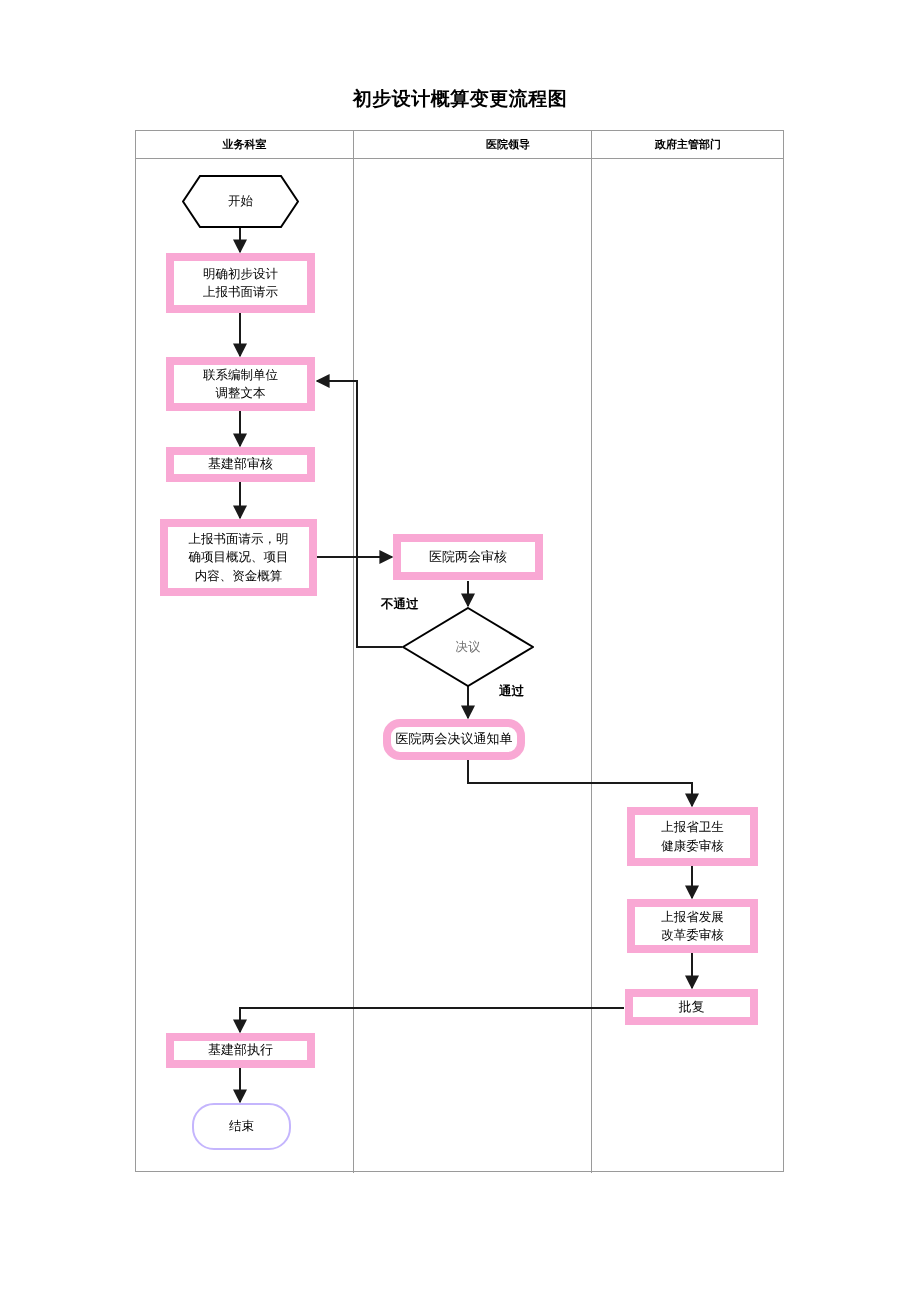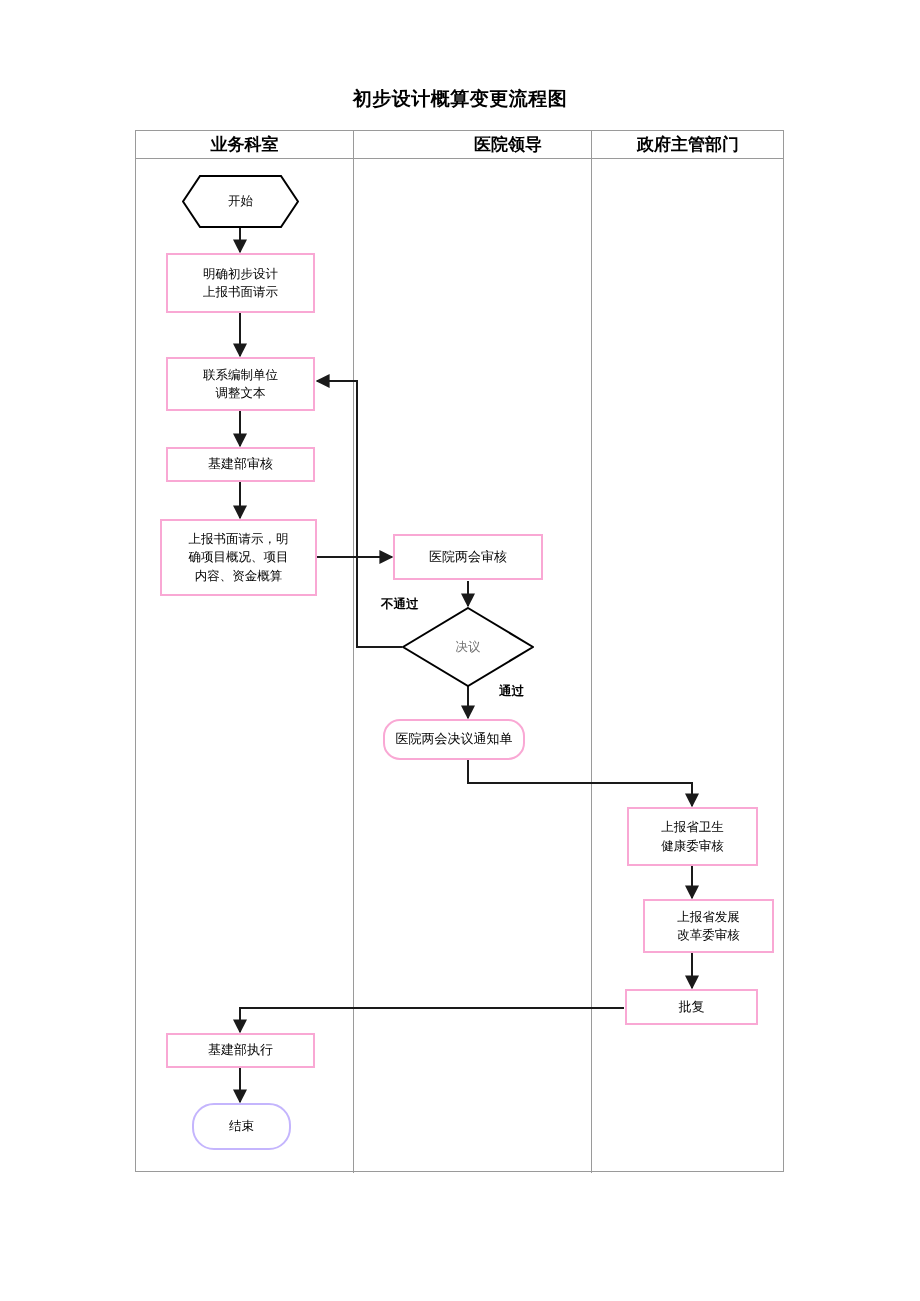--- a/index.html
+++ b/index.html
@@ -31,37 +31,37 @@
     box-sizing:border-box;
     background:#fff;
   }
   .lane-header{
     position:absolute;left:0;top:0;width:100%;height:28px;
     border-bottom:1px solid #9a9a9a;
     box-sizing:border-box;
   }
   .lane-head-cell{
     position:absolute;top:0;height:27px;line-height:27px;
-    text-align:center;font-size:17px;font-weight:700;color:#000;
+    text-align:center;font-size:11px;font-weight:700;color:#000;
   }
   .lane-divider{
     position:absolute;top:0;width:1px;height:1042px;background:#9a9a9a;
   }
 
   
   .shape{
     position:absolute;
     box-sizing:border-box;
     display:flex;align-items:center;justify-content:center;
     text-align:center;
     color:#000;
     background:#fff;
   }
   .proc{
-    border:2px solid #f9a8d4;
+    border:8px solid #f9a8d4;
     font-size:12.5px;
     line-height:1.45;
     padding:2px 4px;
   }
   .proc.one-line{font-size:13px;}
   .term{
     border:2px solid #c4b5fd;
     border-radius:22px;
     font-size:12.5px;
   }
@@ -182,20 +182,20 @@
   <div class="edge-label" style="left:381px;top:596px;">不通过</div>
   <div class="edge-label" style="left:499px;top:683px;">通过</div>
 
   <div class="shape proc one-line" style="left:383px;top:719px;width:142px;height:41px;border-radius:17px;">医院两会决议通知单</div>
 
   <div class="shape proc" style="left:627px;top:807px;width:131px;height:59px;flex-direction:column;">
     <span>上报省卫生</span>
     <span>健康委审核</span>
   </div>
 
-  <div class="shape proc" style="left:627px;top:899px;width:131px;height:54px;flex-direction:column;margin-left:16px;">
+  <div class="shape proc" style="left:627px;top:899px;width:131px;height:54px;flex-direction:column;">
     <span>上报省发展</span>
     <span>改革委审核</span>
   </div>
 
   <div class="shape proc one-line" style="left:625px;top:989px;width:133px;height:36px;">批复</div>
 
 </div>
 
 </body></html>

